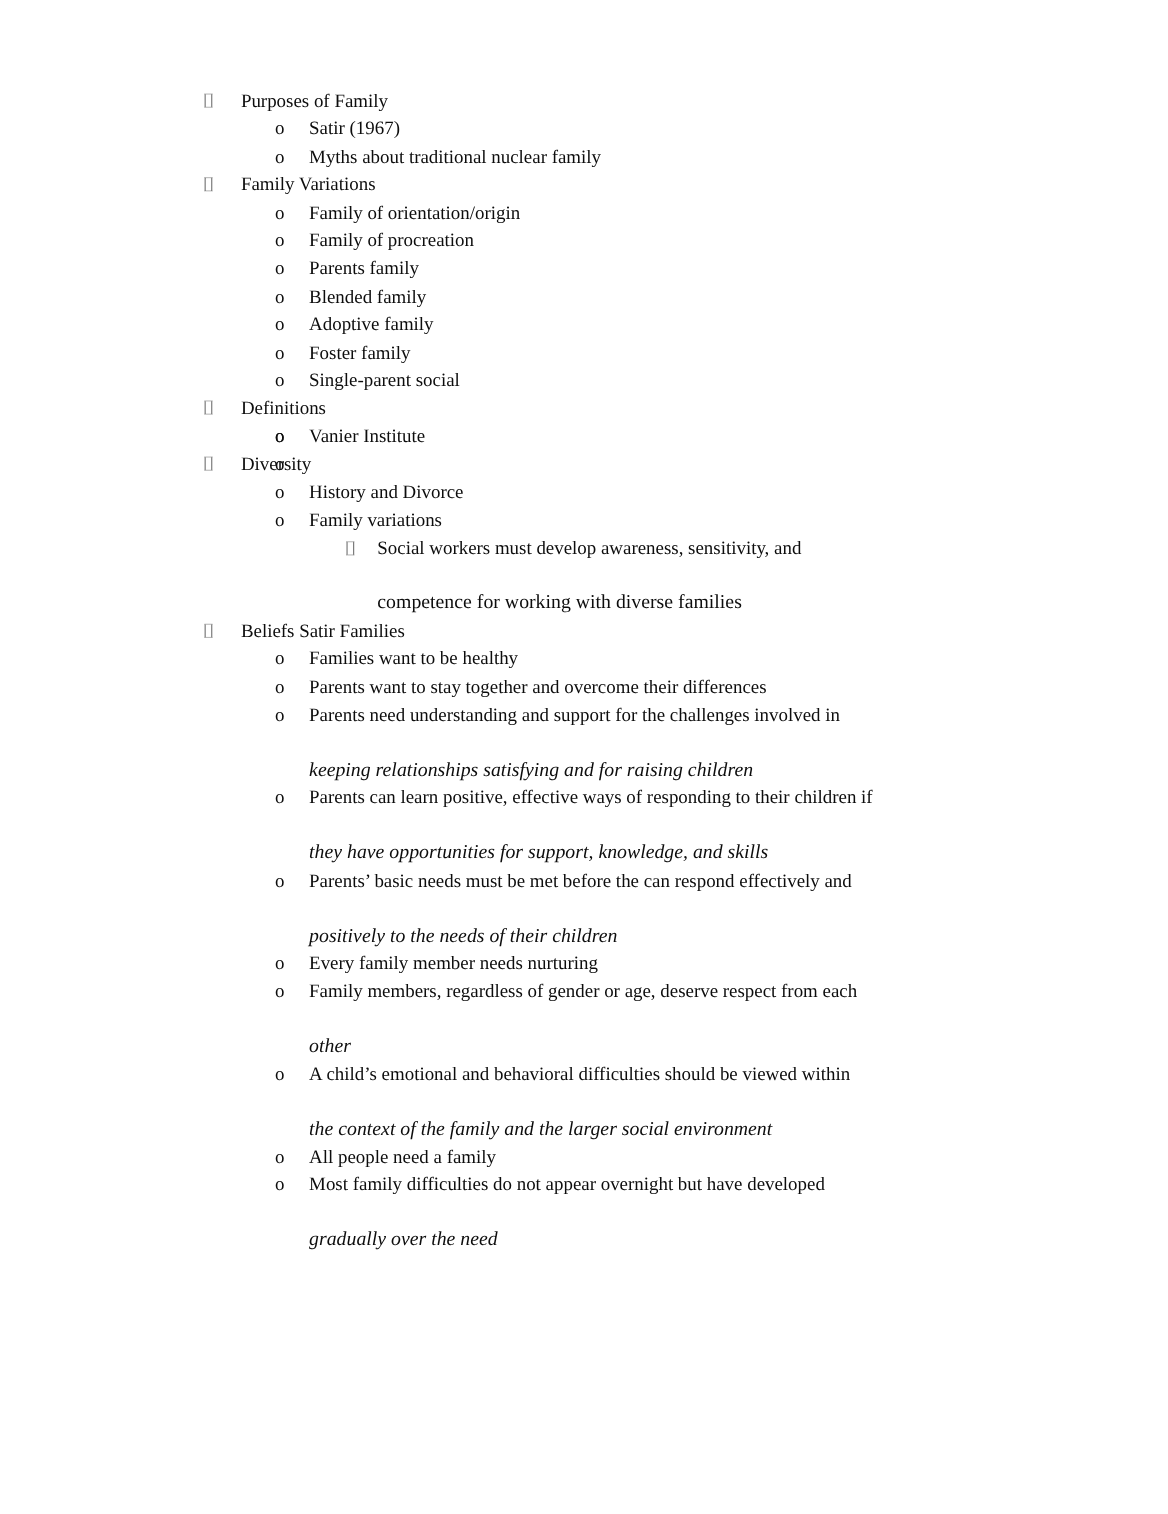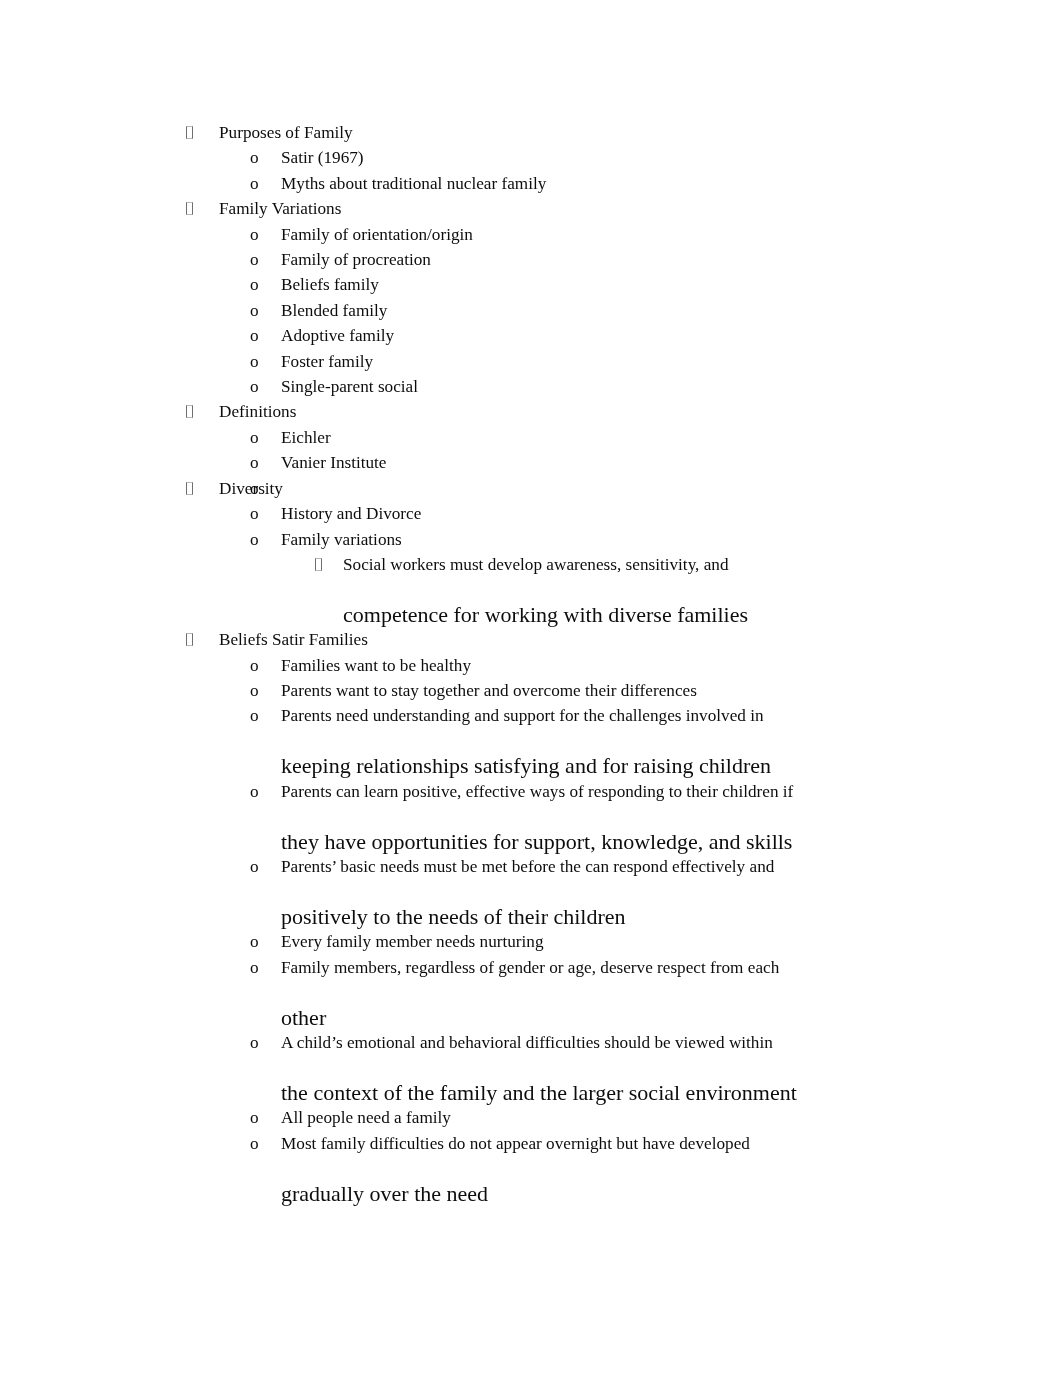--- a/index.html
+++ b/index.html
@@ -51,26 +51,26 @@
   .lvl2 { padding-left: 281px; }
   .lvl2 .marker { left: 250px; }
 
   
   .lvl3 { padding-left: 343px; }
   .lvl3 .marker { left: 315px; }
 
   
   .cont {
     position: relative;
-    font-size: 22px;
+    font-size: 18px;
     line-height: 25.4px;
     white-space: nowrap;
     margin-top: 24.5px;
   }
-  .cont-l2 { padding-left: 281px; }
+  .cont-l2 { padding-left: 281px; font-style: italic; }
   .cont-l3 { padding-left: 343px; }
 
   
   
   .tofu {
     display: inline-block;
     width: 7px;
     height: 13px;
     border: 1px solid #6e6e6e;
     border-top-color: #b9b9b9;
@@ -82,21 +82,21 @@
   .omark {
     font-family: "Liberation Serif", "DejaVu Serif", serif;
     font-size: 17.2px;
     color: #0d0d0d;
   }
 </style>
 </head>
 <body>
 
 <div id="page">
-  <div id="doc-body" style="padding-top: 100px; margin-top: 20px;">
+  <div id="doc-body" style="padding-top: 79px;">
 
   <div class="row lvl1">
         <span class="marker"><span class="tofu"></span></span>
         <span class="rtext">Purposes of Family</span>
       </div>
       <div class="row lvl2">
         <span class="marker omark">o</span>
         <span class="rtext">Satir (1967)</span>
       </div>
       <div class="row lvl2">
@@ -110,21 +110,21 @@
       <div class="row lvl2">
         <span class="marker omark">o</span>
         <span class="rtext">Family of orientation/origin</span>
       </div>
       <div class="row lvl2">
         <span class="marker omark">o</span>
         <span class="rtext">Family of procreation</span>
       </div>
       <div class="row lvl2">
         <span class="marker omark">o</span>
-        <span class="rtext">Beliefs family</span>
+        <span class="rtext">Parents family</span>
       </div>
       <div class="row lvl2">
         <span class="marker omark">o</span>
         <span class="rtext">Blended family</span>
       </div>
       <div class="row lvl2">
         <span class="marker omark">o</span>
         <span class="rtext">Adoptive family</span>
       </div>
       <div class="row lvl2">
@@ -134,21 +134,20 @@
       <div class="row lvl2">
         <span class="marker omark">o</span>
         <span class="rtext">Single-parent social</span>
       </div>
       <div class="row lvl1">
         <span class="marker"><span class="tofu"></span></span>
         <span class="rtext">Definitions</span>
       </div>
       <div class="row lvl2">
         <span class="marker omark">o</span>
-        <span class="rtext">Eichler</span>
       </div>
       <div class="row lvl2">
         <span class="marker omark">o</span>
         <span class="rtext">Vanier Institute</span>
       </div>
       <div class="row lvl2">
         <span class="marker omark">o</span>
       </div>
       <div class="row lvl1">
         <span class="marker"><span class="tofu"></span></span>

